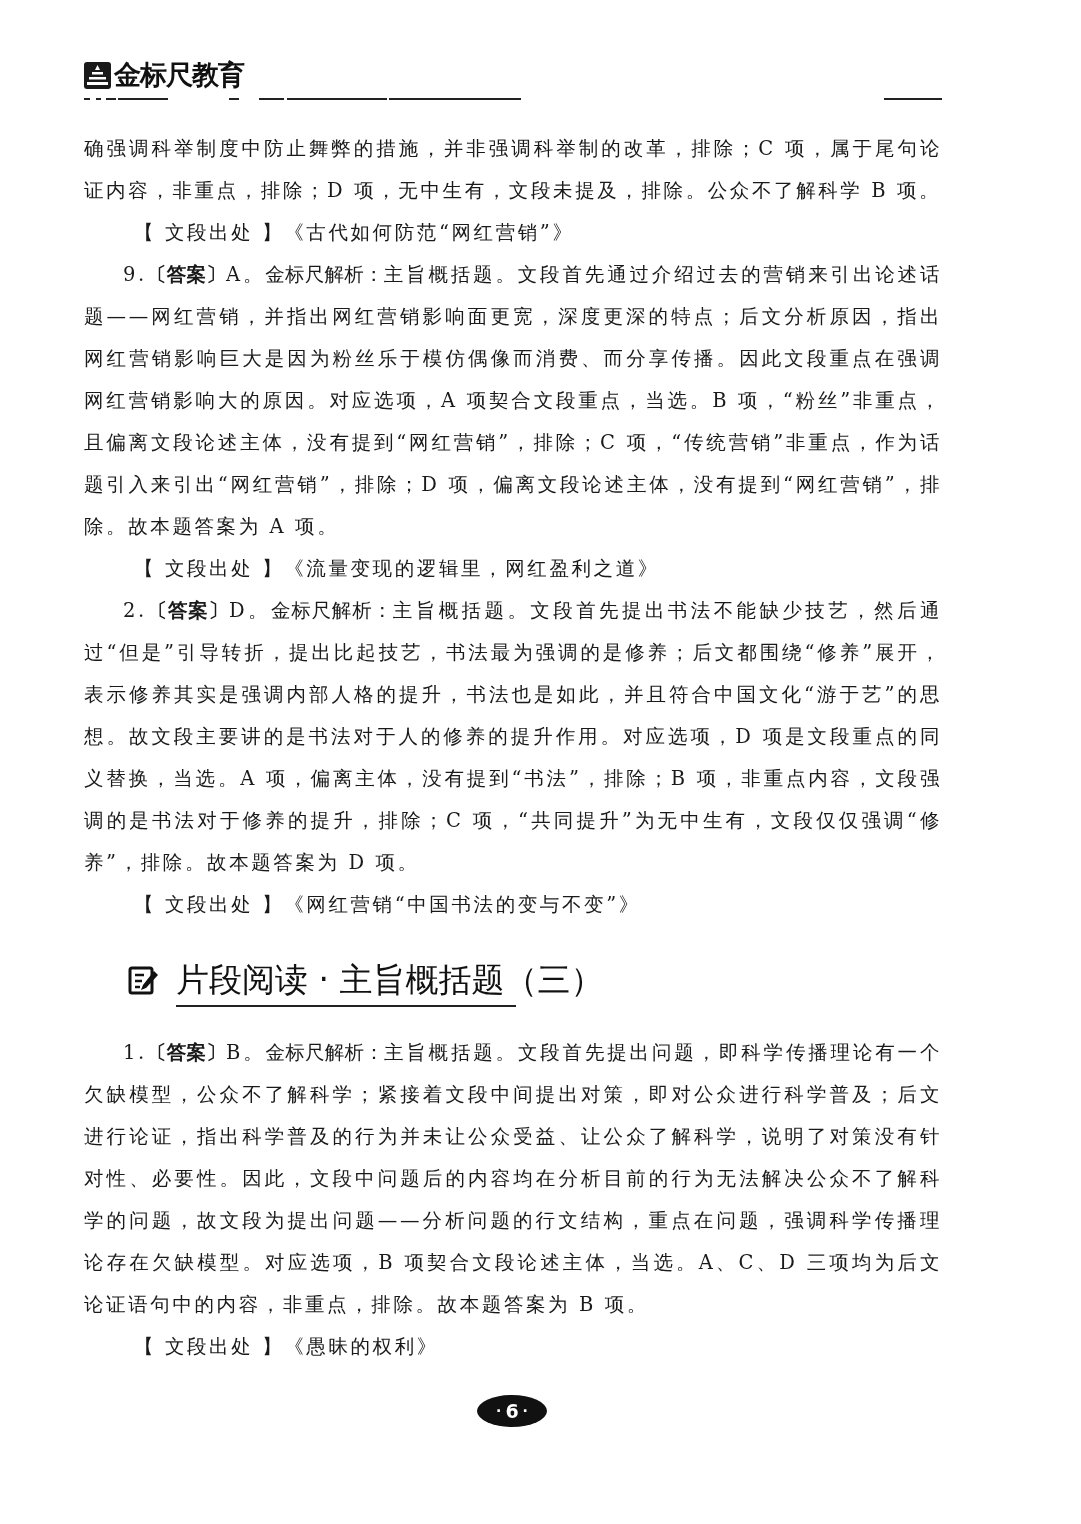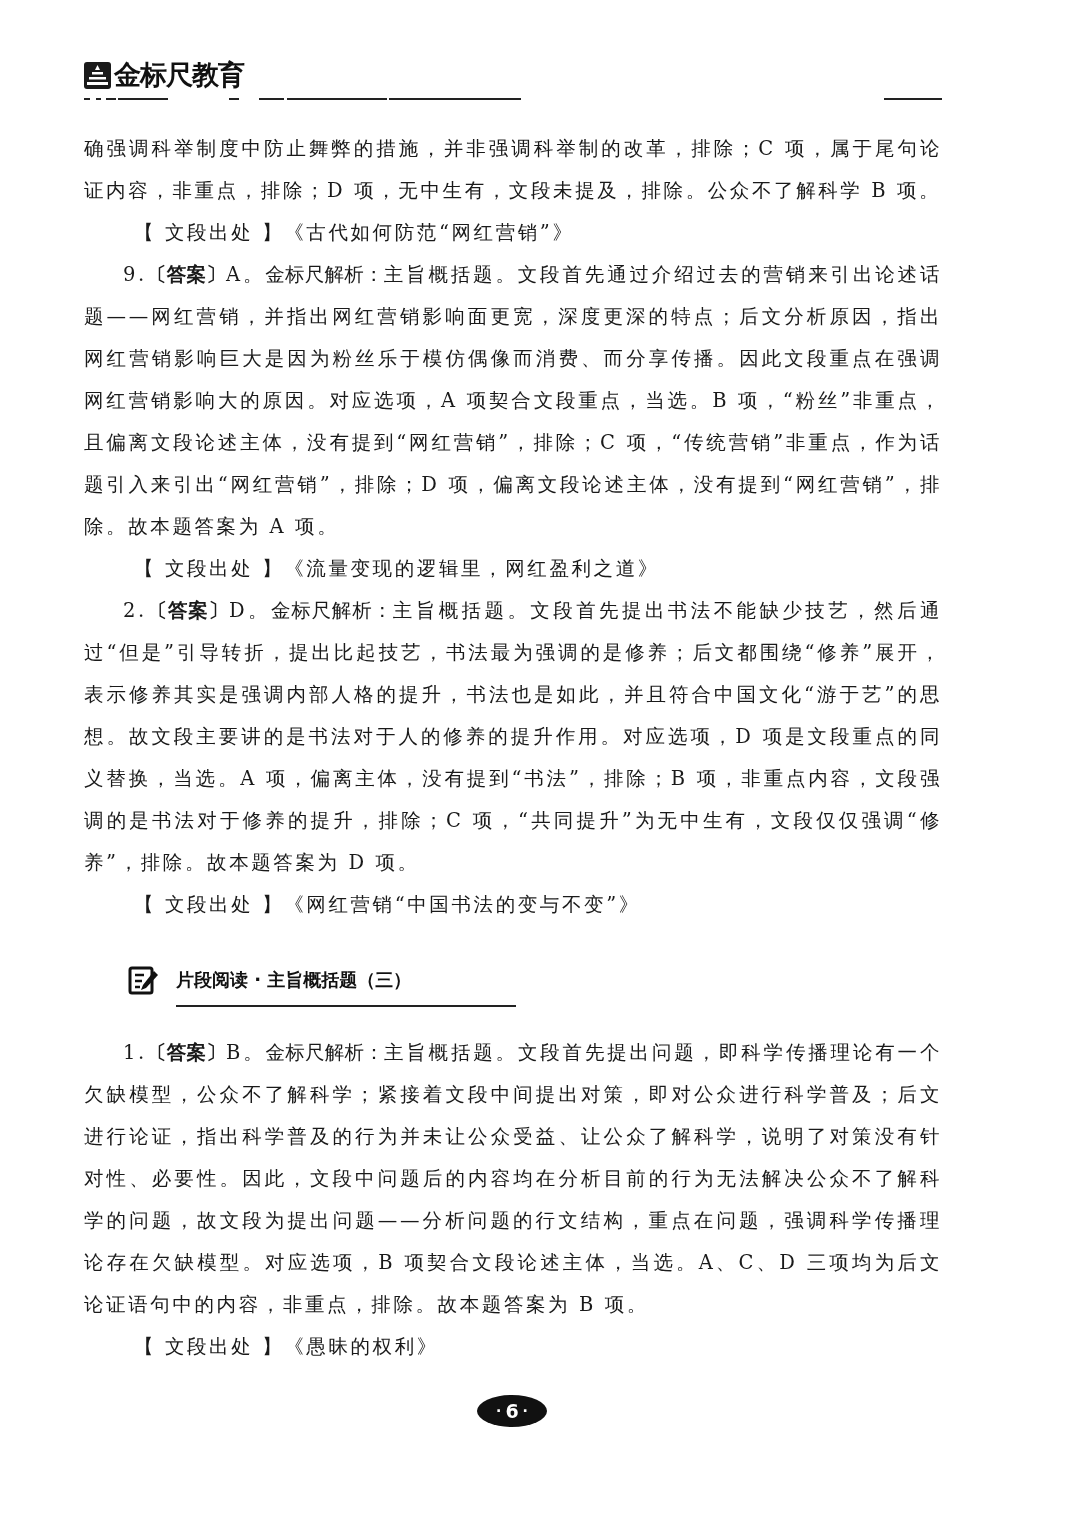--- a/index.html
+++ b/index.html
@@ -47,21 +47,21 @@
     font-family: "DejaVu Sans", "Liberation Sans", sans-serif;
     font-weight: bold; letter-spacing: 0;
   }
   .section-head {
     position: relative; height: 60px; margin: 28px 0 18px 0;
   }
   .section-icon { position: absolute; left: 44px; top: 12px; }
   .section-title {
     position: absolute; left: 92px; top: 6px;
     font-family: "DejaVu Sans", "Liberation Sans", sans-serif;
-    font-size: 18px; letter-spacing: 0; color: #111; line-height: 40px; font-weight: bold;
+    font-size: 33px; letter-spacing: 0; color: #111; line-height: 40px;
   }
   .section-rule {
     position: absolute; left: 92px; top: 51px; width: 340px; height: 2px; background: #222;
   }
   .page-num {
     position: absolute; left: 477px; top: 1395px; width: 70px; height: 32px;
     background: #111; border-radius: 50%;
     display: flex; align-items: center; justify-content: center;
     color: #fff; font-family: "DejaVu Sans", "Liberation Sans", sans-serif;
     font-size: 19px; font-weight: bold;

